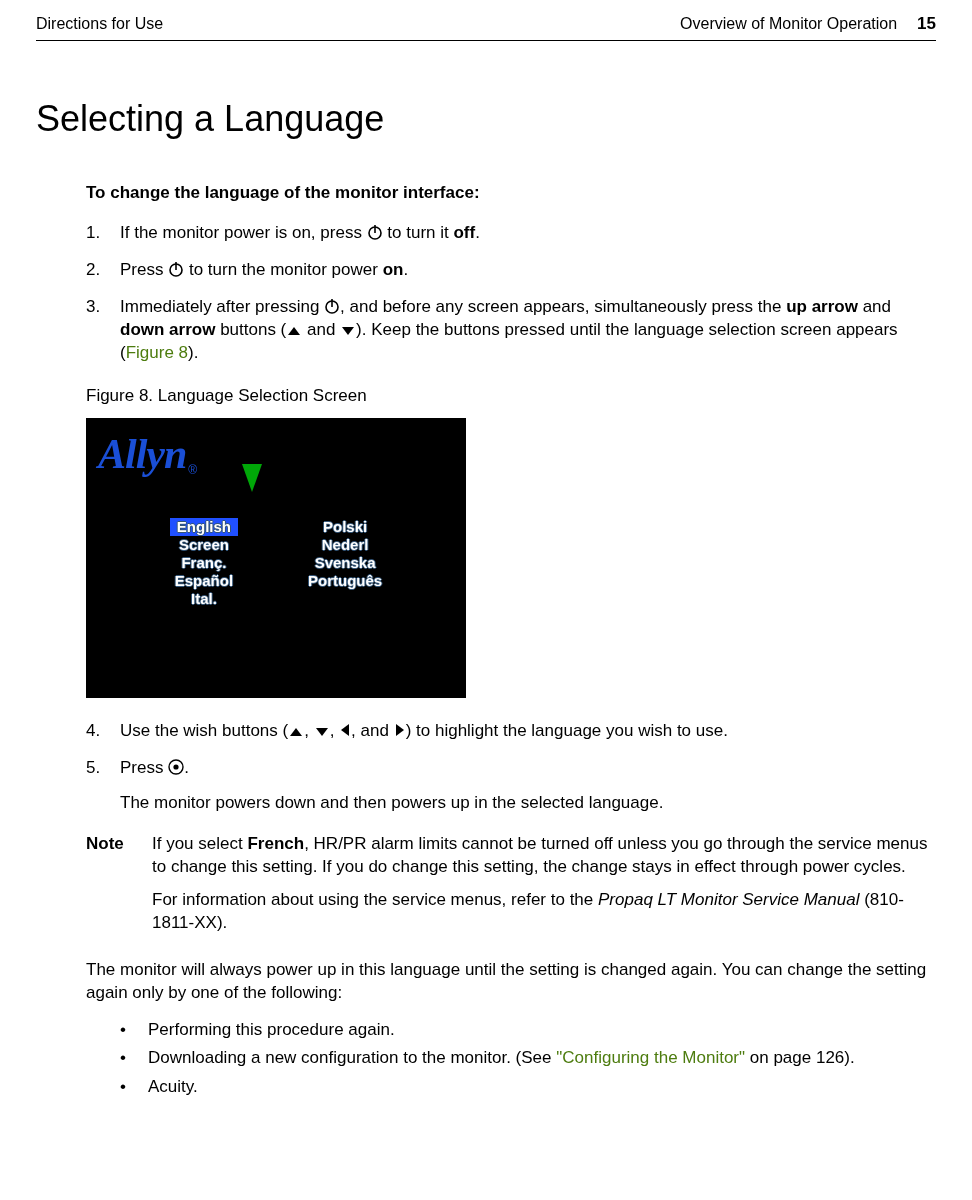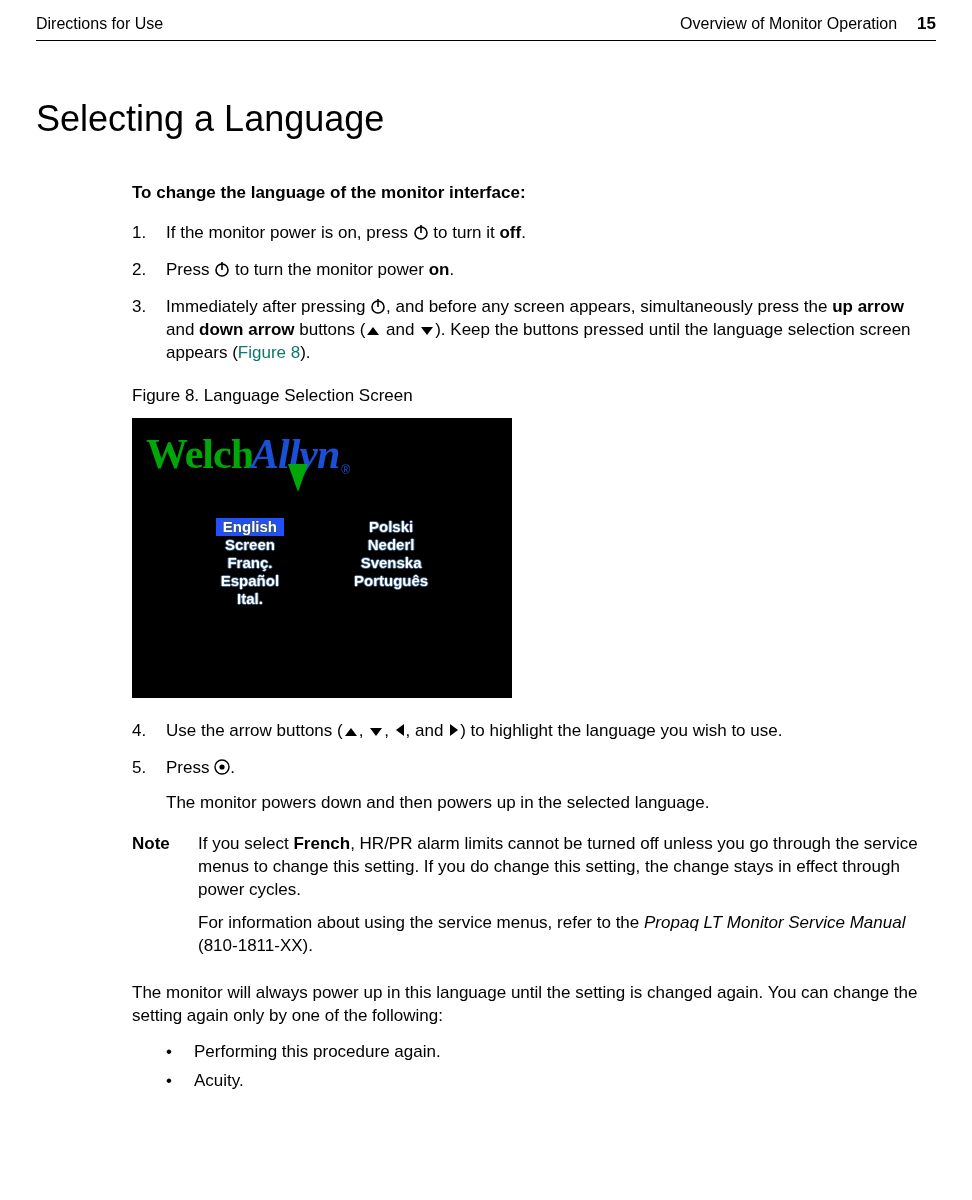--- a/index.html
+++ b/index.html
@@ -26,21 +26,21 @@
   .header .pagenum { font-weight: bold; margin-left: 20px; font-size: 17px; }
   .rule { border-top: 1px solid #000; margin: 0 36px; }
   .content { padding: 54px 36px 0 36px; }
   h1 {
     font-family: "Helvetica Neue Light", "Helvetica Neue", Helvetica, Arial, sans-serif;
     font-weight: 300;
     font-size: 36px;
     margin: 0 0 38px 0;
     letter-spacing: 0px;
   }
-  .body { margin-left: 96px; }
+  .body { margin-left: 50px; }
   .intro { font-weight: bold; margin-bottom: 18px; }
   ol.steps { list-style: none; padding: 0; margin: 0; }
   ol.steps > li { display: flex; margin-bottom: 14px; }
   ol.steps > li .num { width: 34px; flex-shrink: 0; }
   ol.steps > li .txt { flex: 1; }
   .figcap { font-weight: normal; margin: 20px 0 10px 0; font-family: "Helvetica Neue", Helvetica, Arial, sans-serif; font-size: 17px;}
   .screenshot {
     width: 380px;
     height: 280px;
     background: #000;
@@ -94,21 +94,21 @@
   .langcol .sel { background: #2050ff; padding: 0 7px; }
   .indent-sub { margin-top: 12px; }
   .noteblock { display: flex; margin: 18px 0 8px 0; }
   .noteblock .notelabel { font-weight: bold; width: 66px; flex-shrink: 0; }
   .noteblock .notebody { flex: 1; }
   .noteblock .notebody p { margin: 0 0 10px 0; }
   p.paraflow { margin: 14px 0; }
   ul.bullets { list-style: none; padding: 0; margin: 6px 0 0 34px; }
   ul.bullets li { display: flex; margin-bottom: 6px; }
   ul.bullets li::before { content: "•"; width: 28px; flex-shrink: 0; }
-  .link { color: #0f766e; }
+  .link { color: #4d7c0f; }
   .italic { font-style: italic; }
   strong { font-weight: bold; }
   svg.glyph { display: inline-block; vertical-align: -2px; }
 </style>
 </head>
 <body>
 
 <svg width="0" height="0" style="position:absolute">
   <defs>
     <g id="power-icon">
@@ -179,21 +179,20 @@
         </span>
       </li>
     </ol>
 
     <div class="figcap">
       <span>Figure 8.  </span><span>Language Selection Screen</span>
     </div>
 
     <div class="screenshot">
       <div class="logo">
-        <span class="welch">Welch</span>
           <span class="allyn">Allyn</span>
           <span class="reg">®</span>
       </div>
       <div class="tail"></div>
       <div class="langs">
         <div class="langcol">
           <div class="sel">English</div>
           <div>Screen</div>
           <div>Franç.</div>
           <div>Español</div>
@@ -205,21 +204,21 @@
           <div>Svenska</div>
           <div>Português</div>
         </div>
       </div>
     </div>
 
     <ol class="steps">
       <li>
         <span class="num">4.</span>
         <span class="txt">
-          <span>Use the arrow buttons (</span><svg class="glyph" width="16" height="12">
+          <span>Use the wish buttons (</span><svg class="glyph" width="16" height="12">
               <use href="#up-tri"></use>
             </svg><span>, </span><svg class="glyph" width="16" height="12">
               <use href="#down-tri"></use>
             </svg><span>, </span><svg class="glyph" width="12" height="16">
               <use href="#left-tri"></use>
             </svg><span>, and </span><svg class="glyph" width="12" height="16">
               <use href="#right-tri"></use>
             </svg><span>) to highlight the language you wish to use.</span>
         </span>
       </li>
@@ -246,18 +245,21 @@
       </div>
     </div>
 
     <p class="paraflow">The monitor will always power up in this language until the setting is changed again. You can change the setting again only by one of the following:</p>
 
     <ul class="bullets">
       <li>
           <span>Performing this procedure again.</span>
         </li>
       <li>
+          <span><span>Downloading a new configuration to the monitor. (See </span><span class="link">"Configuring the Monitor"</span><span> on page 126).</span></span>
+        </li>
+      <li>
           <span>Acuity.</span>
         </li>
     </ul>
 
   </div>
 </div>
 
 </body></html>

